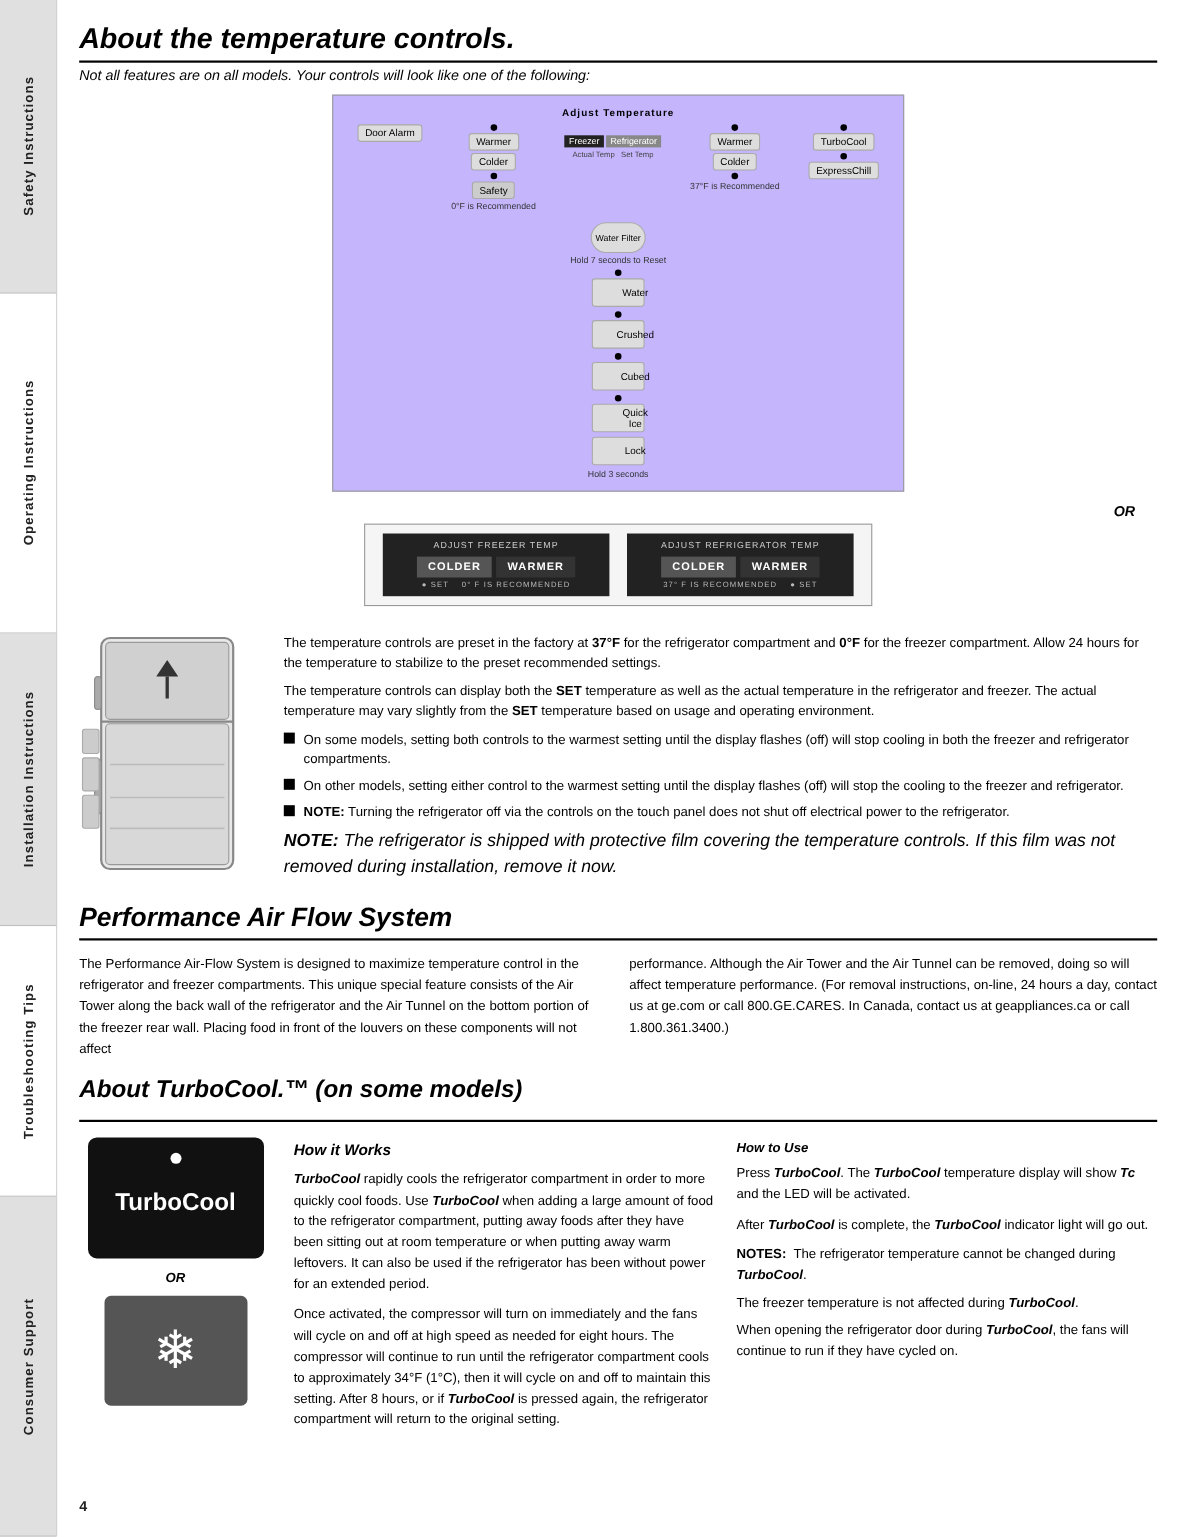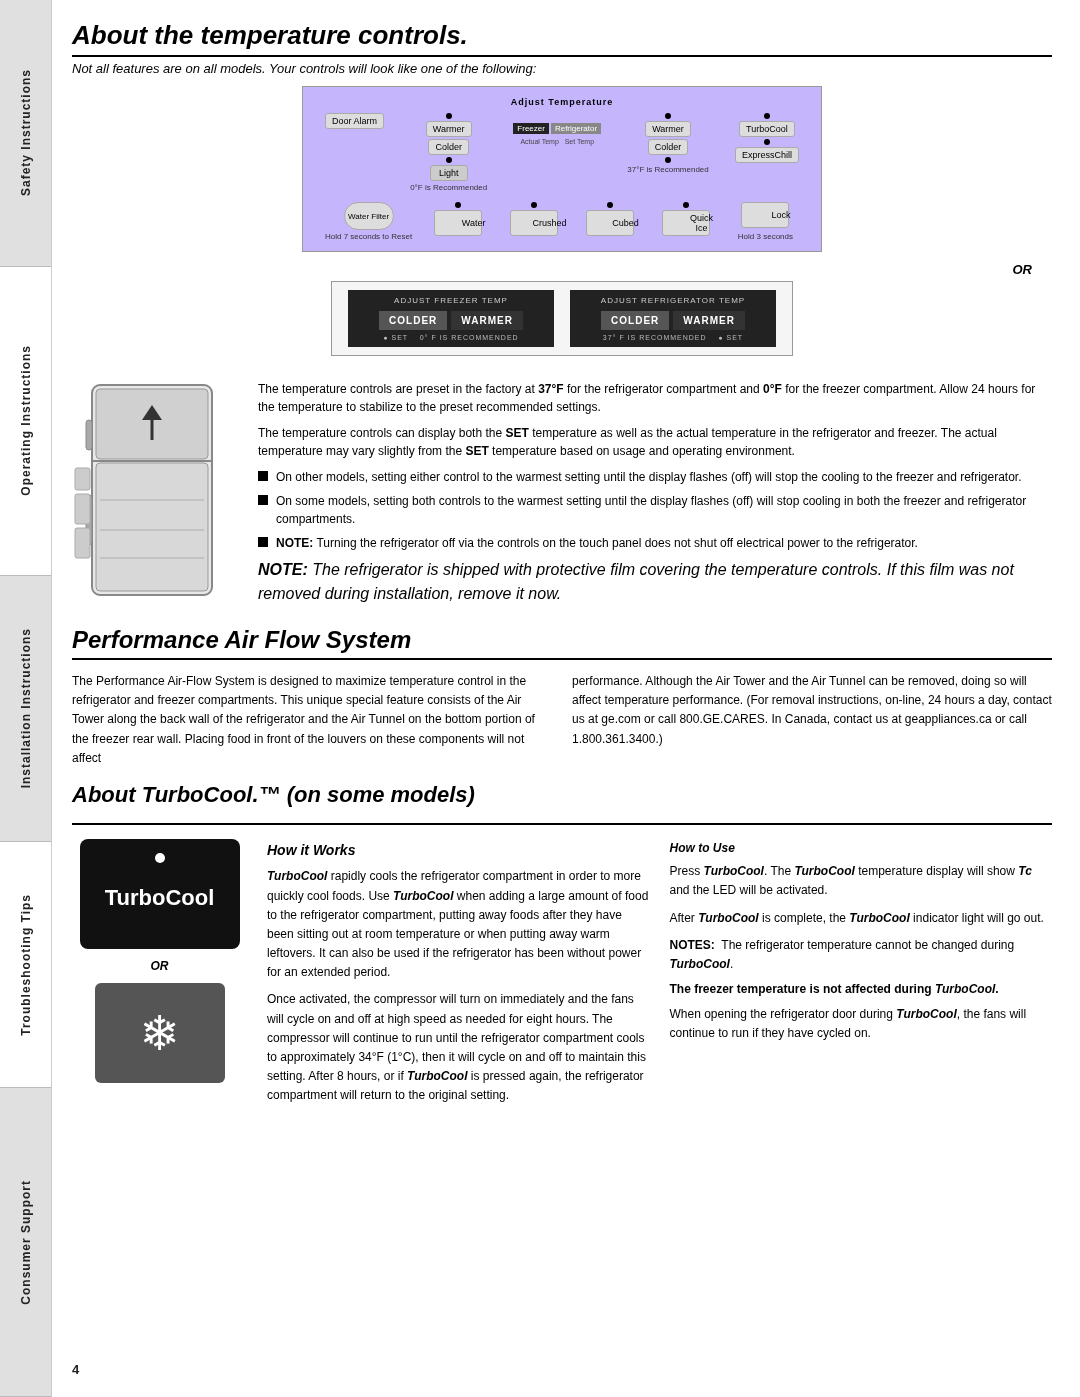--- a/index.html
+++ b/index.html
@@ -431,21 +431,21 @@
 
         <div class="cp-group">
           <div class="cp-btn">Door Alarm</div>
         </div>
 
         <div class="cp-group">
           <span class="cp-dot"></span>
           <div class="cp-btn">Warmer</div>
           <div class="cp-btn">Colder</div>
           <span class="cp-dot"></span>
-          <div class="cp-btn" style="background:#ccc;">Light</div>
+          <div class="cp-btn" style="background:#ccc;">Safety</div>
           <div class="cp-small-label">0°F is Recommended</div>
         </div>
 
         <div class="cp-group" style="align-items:center; margin-top:10px;">
           <div class="cp-freezer-ref">
             <span class="cp-freezer-label">Freezer</span>
             <span class="cp-ref-label">Refrigerator</span>
           </div>
           <div style="font-size:7px; margin-top:2px; color:#444;">
             <span>Actual Temp</span>
@@ -463,21 +463,21 @@
         </div>
 
         <div class="cp-group">
           <span class="cp-dot"></span>
           <div class="cp-btn">TurboCool</div>
           <span class="cp-dot"></span>
           <div class="cp-btn">ExpressChill</div>
         </div>
       </div>
 
-      <div style="display:flex; align-items:flex-start; justify-content:space-around; margin-top:10px; gap:4px;">
+      <div style="display:flex; align-items:center; justify-content:space-around; margin-top:10px; gap:4px;flex-direction:column;">
         <div class="cp-water-filter">
           <div class="cp-btn-round" style="width:50px; font-size:8px; text-align:center;">
             <span>Water Filter</span>
           </div>
           <div class="cp-small-label" style="margin-top:2px;">Hold 7 seconds to Reset</div>
         </div>
         <div class="cp-group">
           <span class="cp-dot"></span>
           <div class="cp-btn-small">Water</div>
         </div>
@@ -561,25 +561,25 @@
     </div>
     <div class="temp-text-content">
       <p class="temp-paragraph">
         The temperature controls are preset in the factory at <strong>37°F</strong> for the refrigerator compartment and <strong>0°F</strong> for the freezer compartment. Allow 24 hours for the temperature to stabilize to the preset recommended settings.
       </p>
       <p class="temp-paragraph">
         The temperature controls can display both the <strong>SET</strong> temperature as well as the actual temperature in the refrigerator and freezer. The actual temperature may vary slightly from the <strong>SET</strong> temperature based on usage and operating environment.
       </p>
       <div class="temp-bullet">
         <div class="bullet-square"></div>
-        <span>On other models, setting either control to the warmest setting until the display flashes (off) will stop the cooling to the freezer and refrigerator.</span>
+        <span>On some models, setting both controls to the warmest setting until the display flashes (off) will stop cooling in both the freezer and refrigerator compartments.</span>
       </div>
       <div class="temp-bullet">
         <div class="bullet-square"></div>
-        <span>On some models, setting both controls to the warmest setting until the display flashes (off) will stop cooling in both the freezer and refrigerator compartments.</span>
+        <span>On other models, setting either control to the warmest setting until the display flashes (off) will stop the cooling to the freezer and refrigerator.</span>
       </div>
       <div class="temp-bullet">
         <div class="bullet-square"></div>
         <span><strong>NOTE:</strong> Turning the refrigerator off via the controls on the touch panel does not shut off electrical power to the refrigerator.</span>
       </div>
       <p class="temp-note">
         <strong>NOTE:</strong> The refrigerator is shipped with protective film covering the temperature controls. If this film was not removed during installation, remove it now.
       </p>
     </div>
   </div>
@@ -621,21 +621,21 @@
         <div class="turbocool-how-to-use">How to Use</div>
         <p style="margin-bottom:8px;">
           Press <strong><em>TurboCool</em></strong>. The <strong><em>TurboCool</em></strong> temperature display will show <strong><em>Tc</em></strong> and the LED will be activated.
         </p>
         <p style="margin-bottom:8px;">
           After <strong><em>TurboCool</em></strong> is complete, the <strong><em>TurboCool</em></strong> indicator light will go out.
         </p>
         <p style="margin-bottom:6px;">
           <strong>NOTES:</strong>&nbsp; The refrigerator temperature cannot be changed during <strong><em>TurboCool</em></strong>.
         </p>
-        <p style="margin-bottom:6px;font-weight:bold;">
+        <p style="margin-bottom:6px;">
           The freezer temperature is not affected during <strong><em>TurboCool</em></strong>.
         </p>
         <p>
           When opening the refrigerator door during <strong><em>TurboCool</em></strong>, the fans will continue to run if they have cycled on.
         </p>
       </div>
     </div>
   </div>
 
   <div style="margin-top: auto; padding-top: 16px;">

